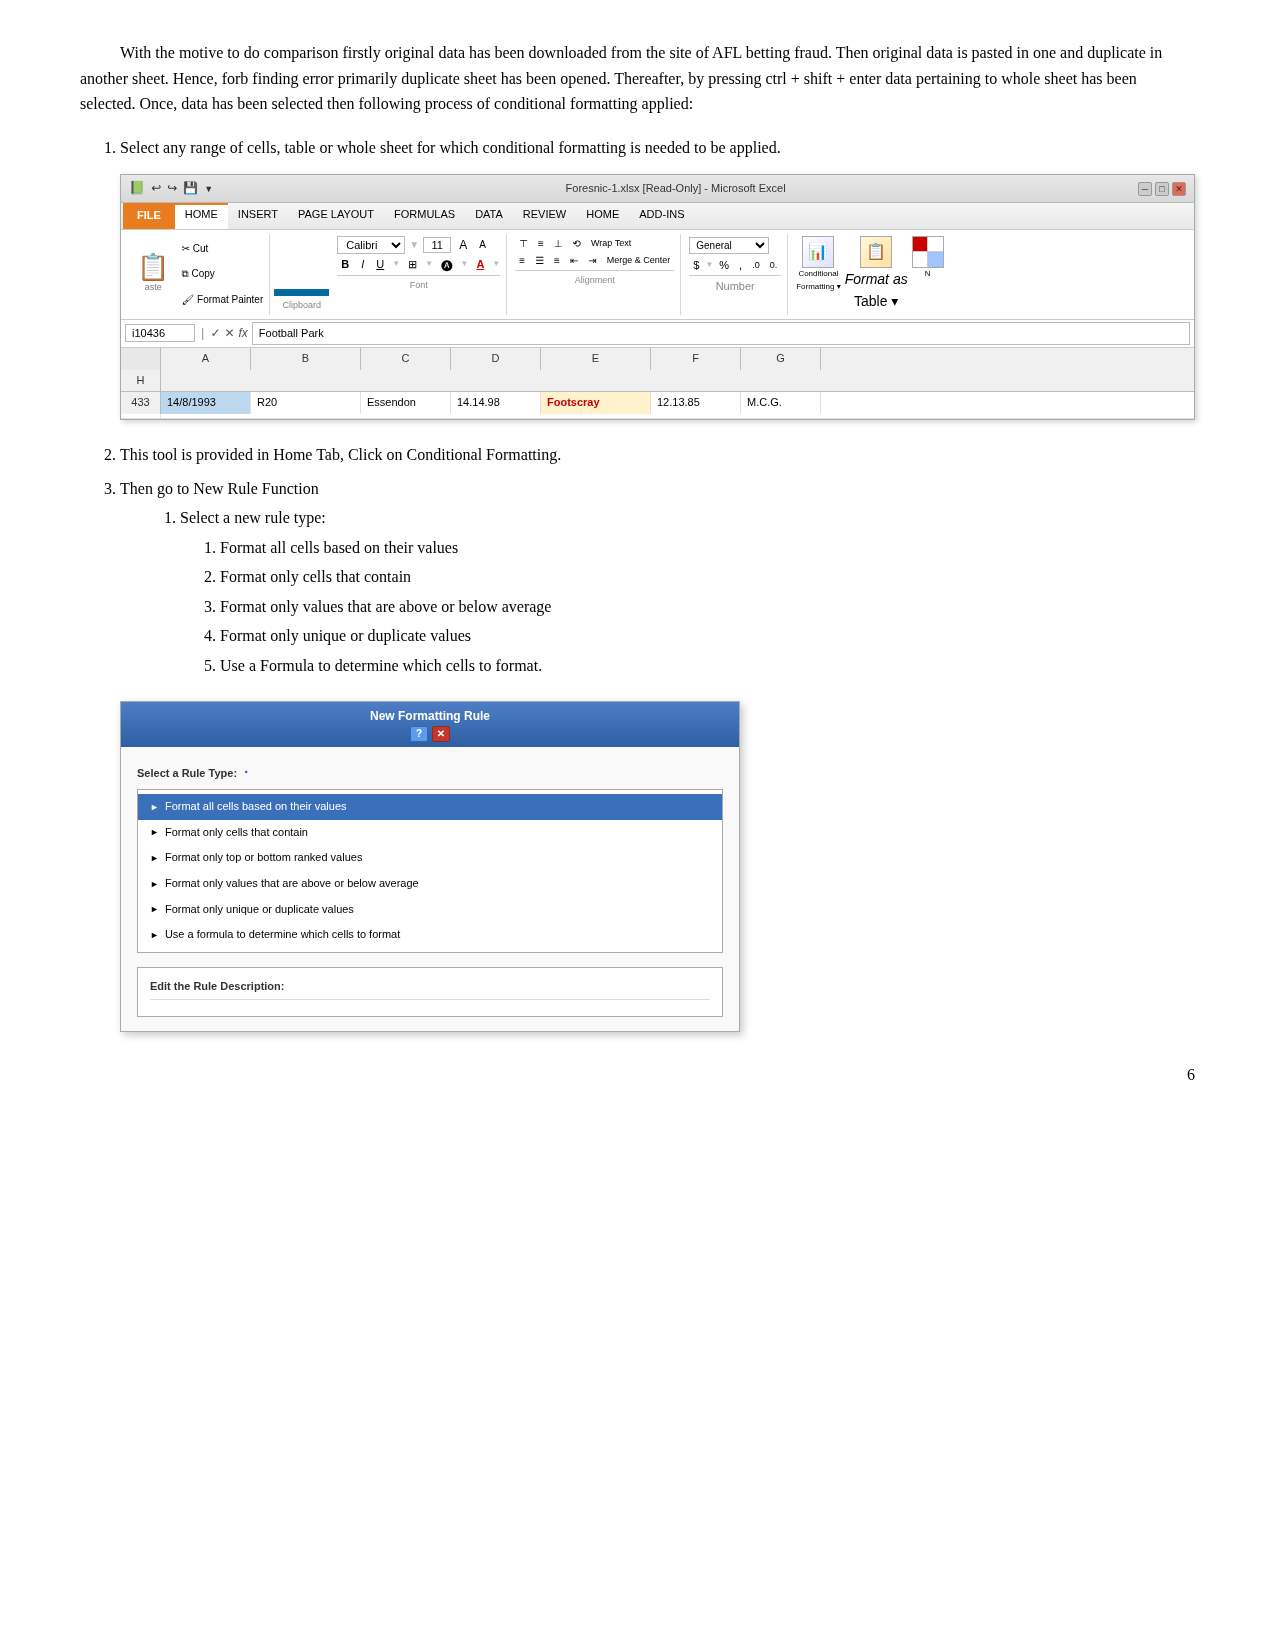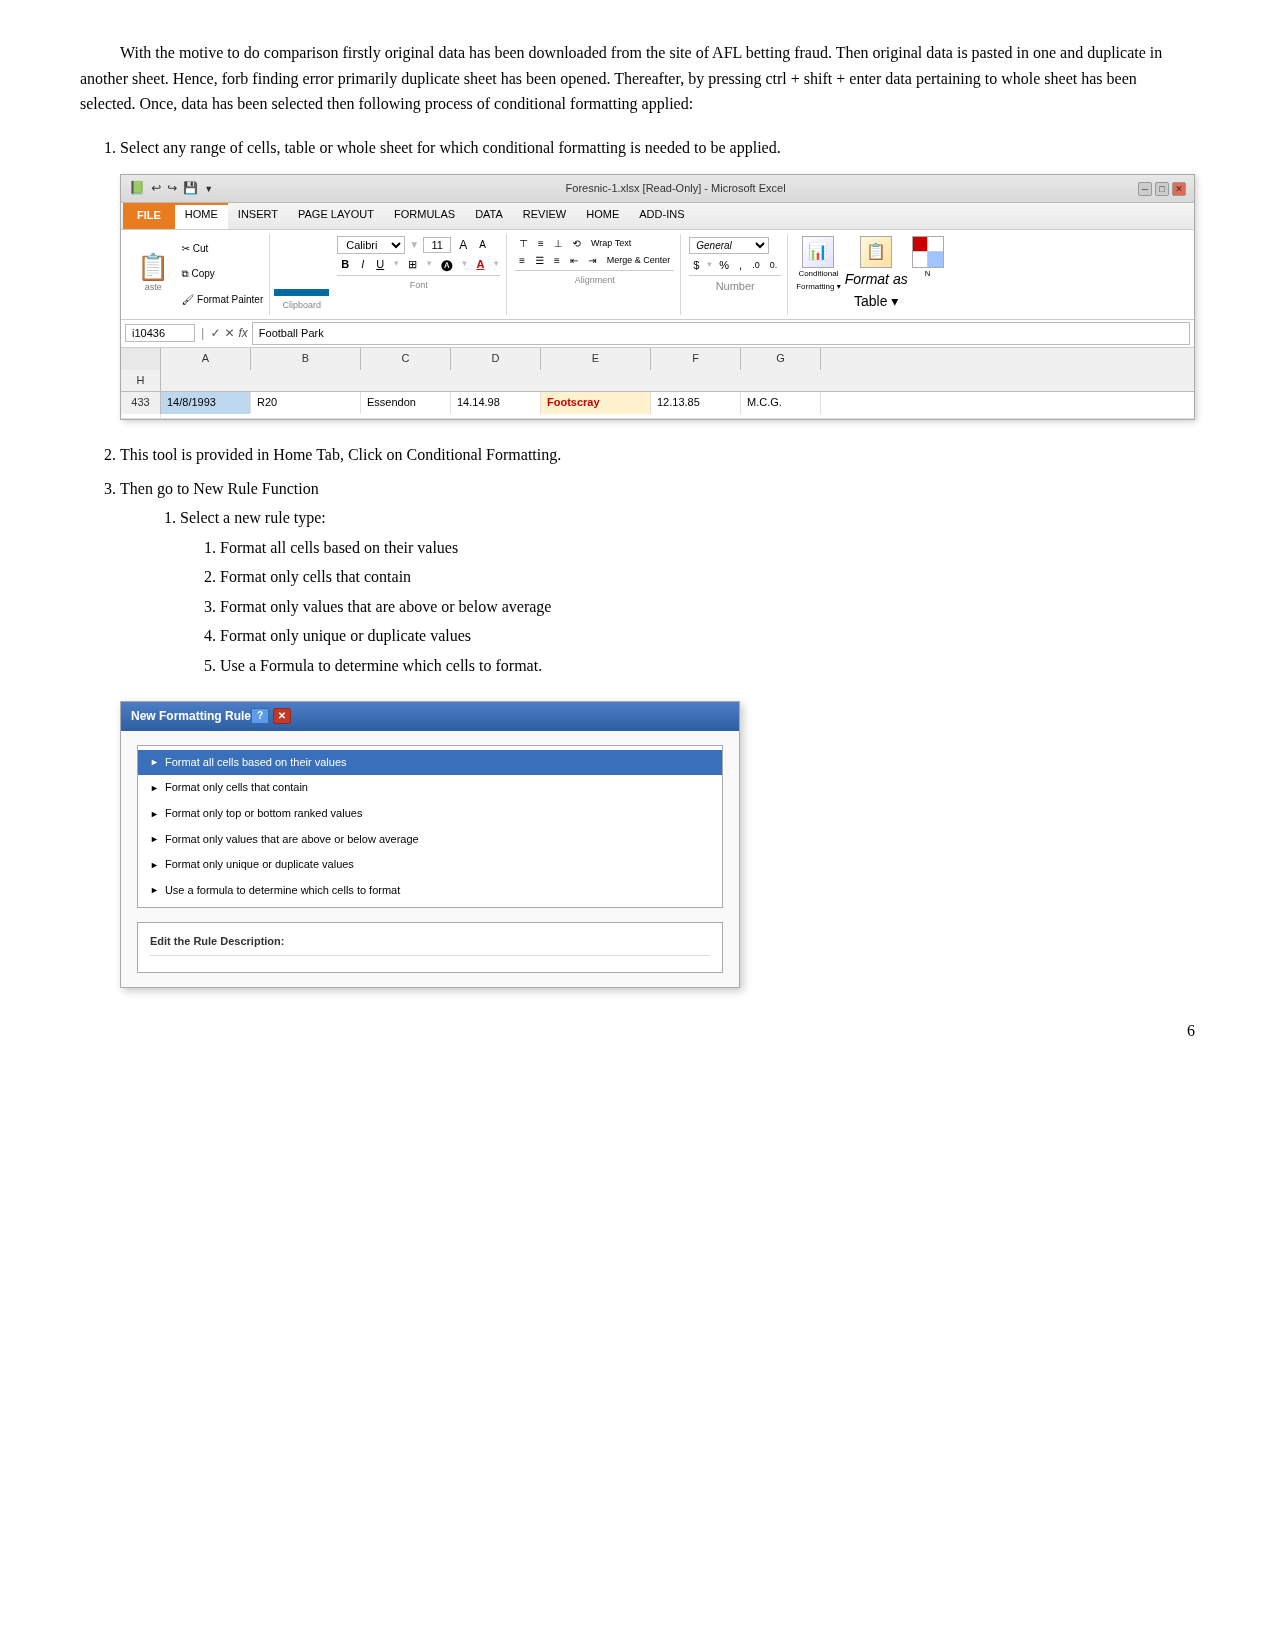--- a/index.html
+++ b/index.html
@@ -207,21 +207,20 @@
       border-right: 1px solid #d8d8d8;
       padding: 2px 6px;
       gap: 2px;
     }
     .number-select {
       border: 1px solid #bbb;
       padding: 1px 2px;
       font-size: 10px;
       background: #fff;
       width: 80px;
-      font-style: italic;
     }
     .number-row {
       display: flex; align-items: center; gap: 2px;
     }
 
     
     .styles-group {
       display: flex;
       flex-direction: column;
       padding: 2px 6px;
@@ -320,23 +319,24 @@
       width: 620px;
       box-shadow: 3px 3px 8px rgba(0,0,0,0.22);
       display: inline-block;
     }
     .dialog-title-bar {
       background: linear-gradient(to bottom, #4d7ec5, #2e5fa3);
       color: #fff;
       padding: 5px 10px;
       display: flex;
       align-items: center;
-      justify-content: flex-start;
+      justify-content: space-between;
       font-size: 12px;
       font-weight: bold;
+      flex-direction: column;
     }
     .dialog-title-controls {
       display: flex; gap: 4px;
     }
     .dialog-ctrl-btn {
       width: 18px; height: 16px;
       background: #c0392b;
       border: 1px solid #922b21;
       color: #fff;
       font-size: 10px;
@@ -638,20 +638,24 @@
     
     <div class="dialog-wrapper">
       <div class="dialog-title-bar">
         <span>New Formatting Rule</span>
         <div class="dialog-title-controls">
           <div class="dialog-ctrl-btn help">?</div>
           <div class="dialog-ctrl-btn">✕</div>
         </div>
       </div>
       <div class="dialog-body">
+        <div class="dialog-section-label">
+          <span>Select a Rule Type:</span>
+          <span style="color:#4444cc; font-size:14px; margin-left:4px;">·</span>
+        </div>
         <div class="rule-type-list">
           <div class="rule-type-item active">
             <span class="rule-arrow">►</span>
             <span>Format all cells based on their values</span>
           </div>
           <div class="rule-type-item">
             <span class="rule-arrow">►</span>
             <span>Format only cells that contain</span>
           </div>
           <div class="rule-type-item">

